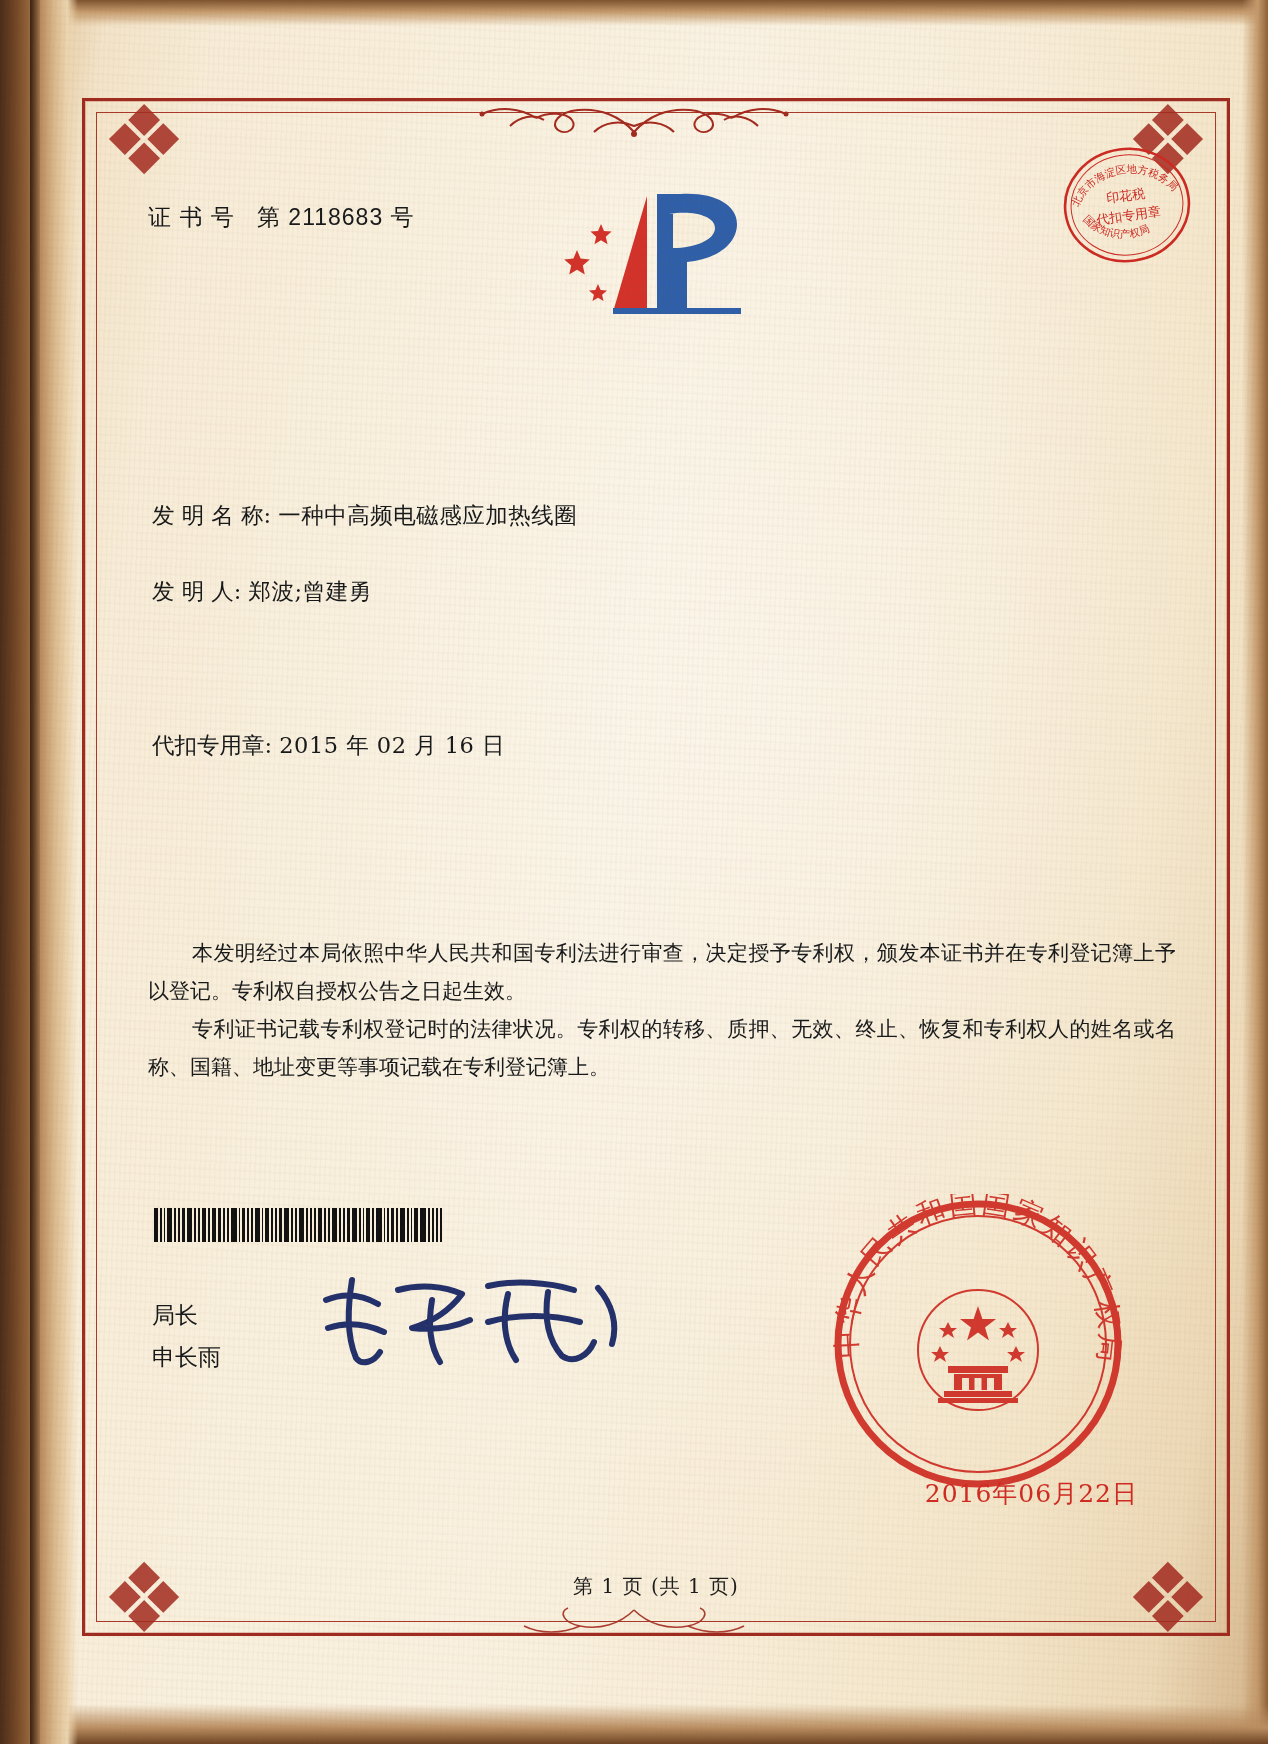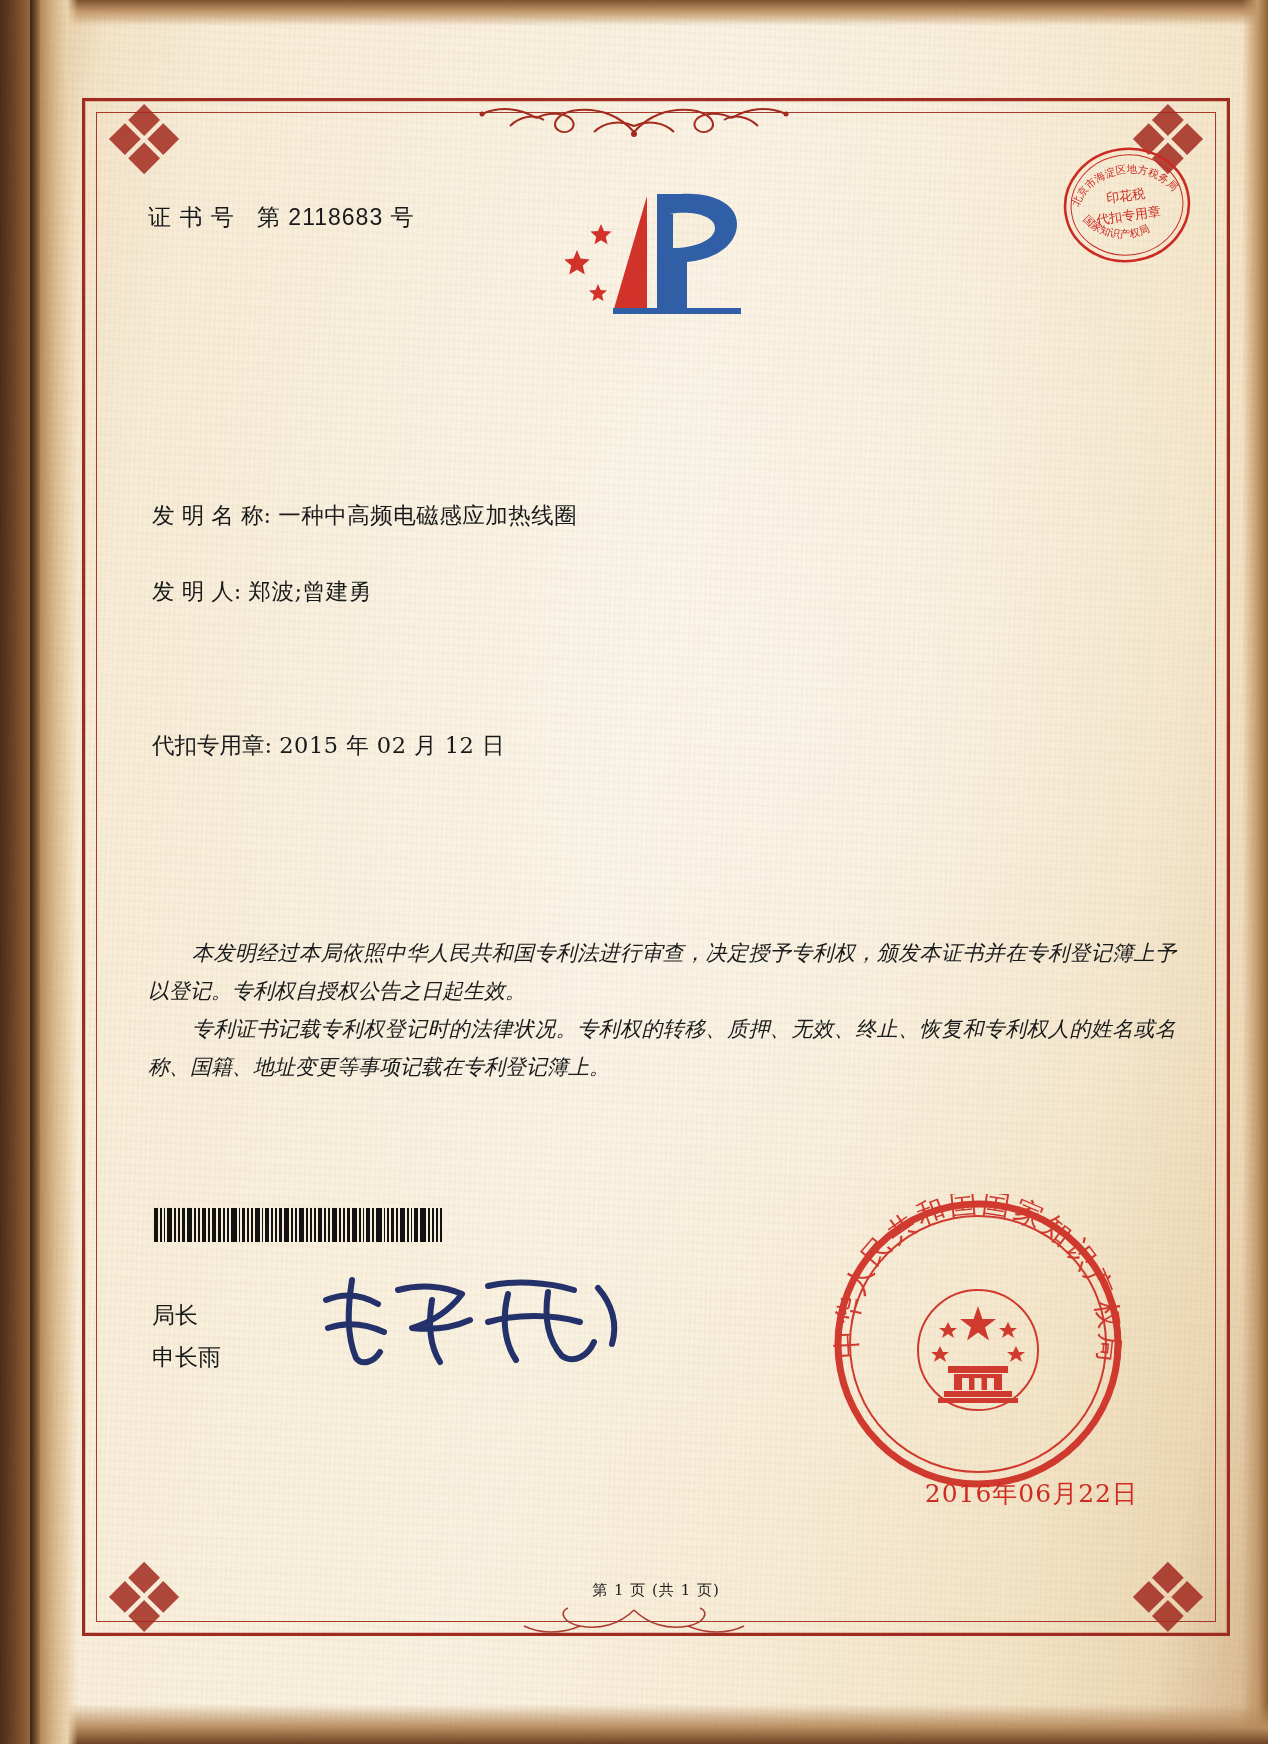--- a/index.html
+++ b/index.html
@@ -162,21 +162,20 @@
   #f6 { top: 776px; }
 
   #body-text {
     position: absolute;
     left: 52px; right: 40px; top: 822px;
     font-size: 21px;
     line-height: 38px;
     color: #17191b;
     text-align: justify;
     font-family: "DejaVu Serif", serif;
-    font-style: italic;
   }
   #body-text p { margin: 0; text-indent: 44px; }
 
   
   #barcode {
     position: absolute;
     left: 58px; top: 1096px;
     width: 290px; height: 34px;
     display: flex;
     align-items: stretch;
@@ -216,21 +215,21 @@
     color: #cf2b22;
     letter-spacing: 1px;
     white-space: nowrap;
     font-family: "DejaVu Serif", serif;
   }
 
   #page-footer {
     position: absolute;
     left: 0; right: 0; bottom: 22px;
     text-align: center;
-    font-size: 15px;
+    font-size: 20px;
     color: #1c1c1c;
     letter-spacing: 1px;
   }
 </style>
 </head>
 <body>
 
 <div id="page">
 
   <div id="top-edge"></div>
@@ -317,21 +316,21 @@
     <div class="field" id="f1">
       <span class="lab">发 明 名 称:</span>
       <span class="val">一种中高频电磁感应加热线圈</span>
     </div>
     <div class="field" id="f2">
       <span class="lab">发    明    人:</span>
       <span class="val">郑波;曾建勇</span>
     </div>
     <div class="field" id="f4">
       <span class="lab">代扣专用章:</span>
-      <span class="val">2015 年 02 月 12 日</span>
+      <span class="val">2015 年 02 月 16 日</span>
     </div>
 
     <div id="body-text">
       <p>本发明经过本局依照中华人民共和国专利法进行审查，决定授予专利权，颁发本证书并在专利登记簿上予以登记。专利权自授权公告之日起生效。</p>
       <p>专利证书记载专利权登记时的法律状况。专利权的转移、质押、无效、终止、恢复和专利权人的姓名或名称、国籍、地址变更等事项记载在专利登记簿上。</p>
     </div>
 
     <div id="barcode">
         <i style="width: 4px;"></i>
         <i style="width: 2px;"></i>

